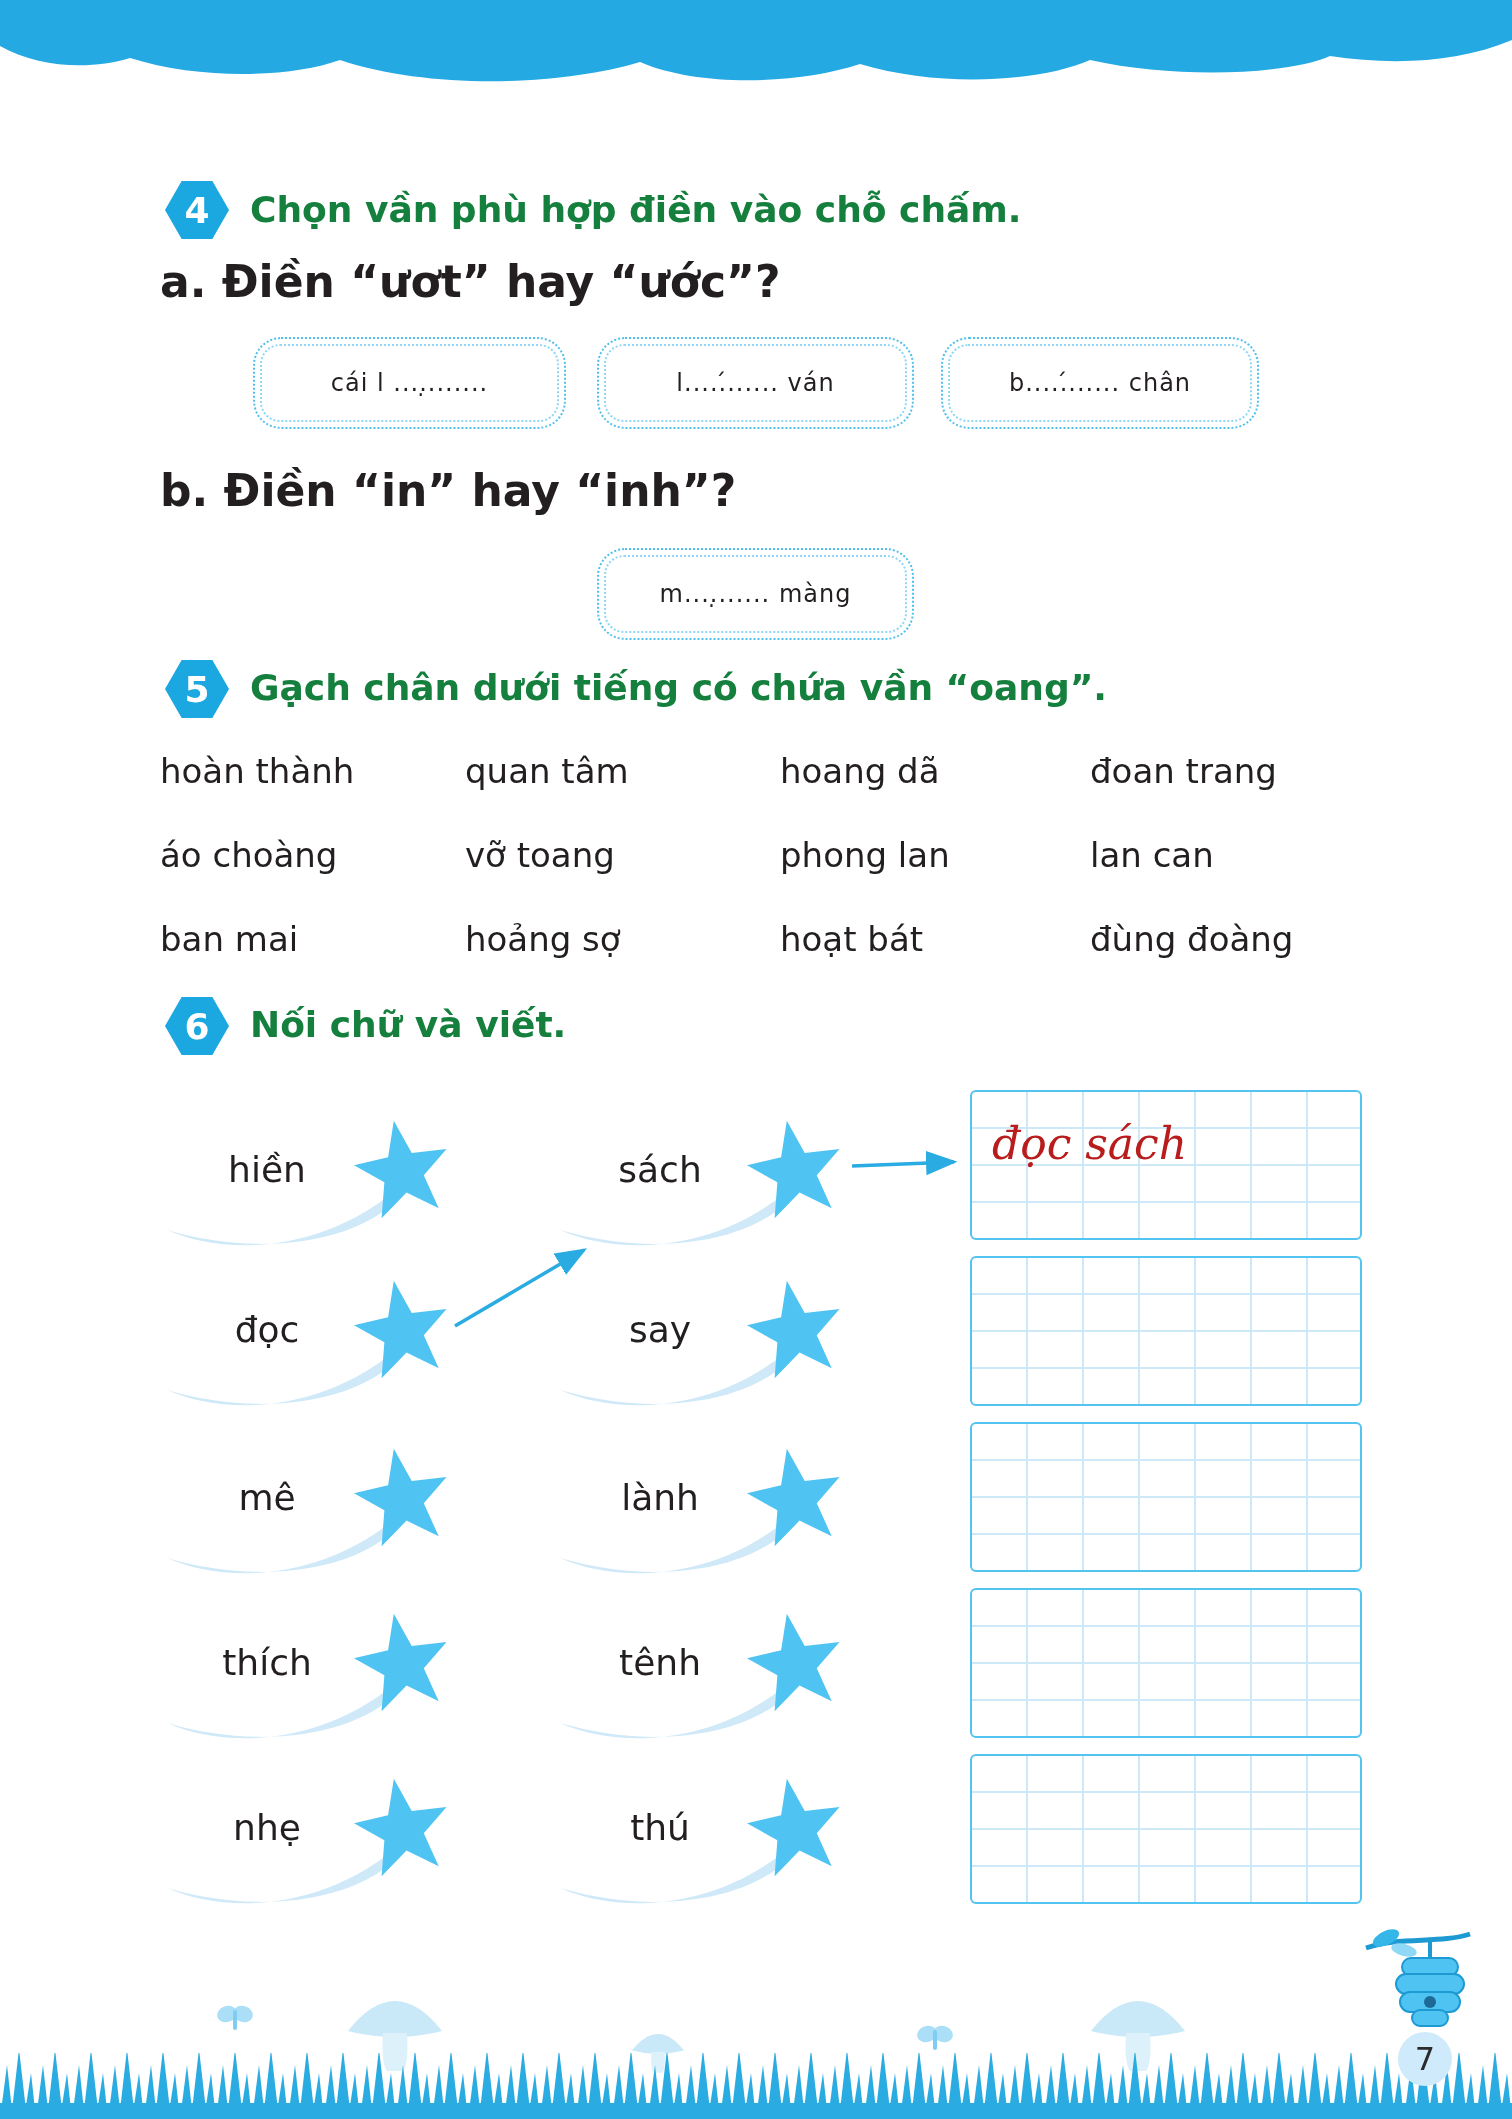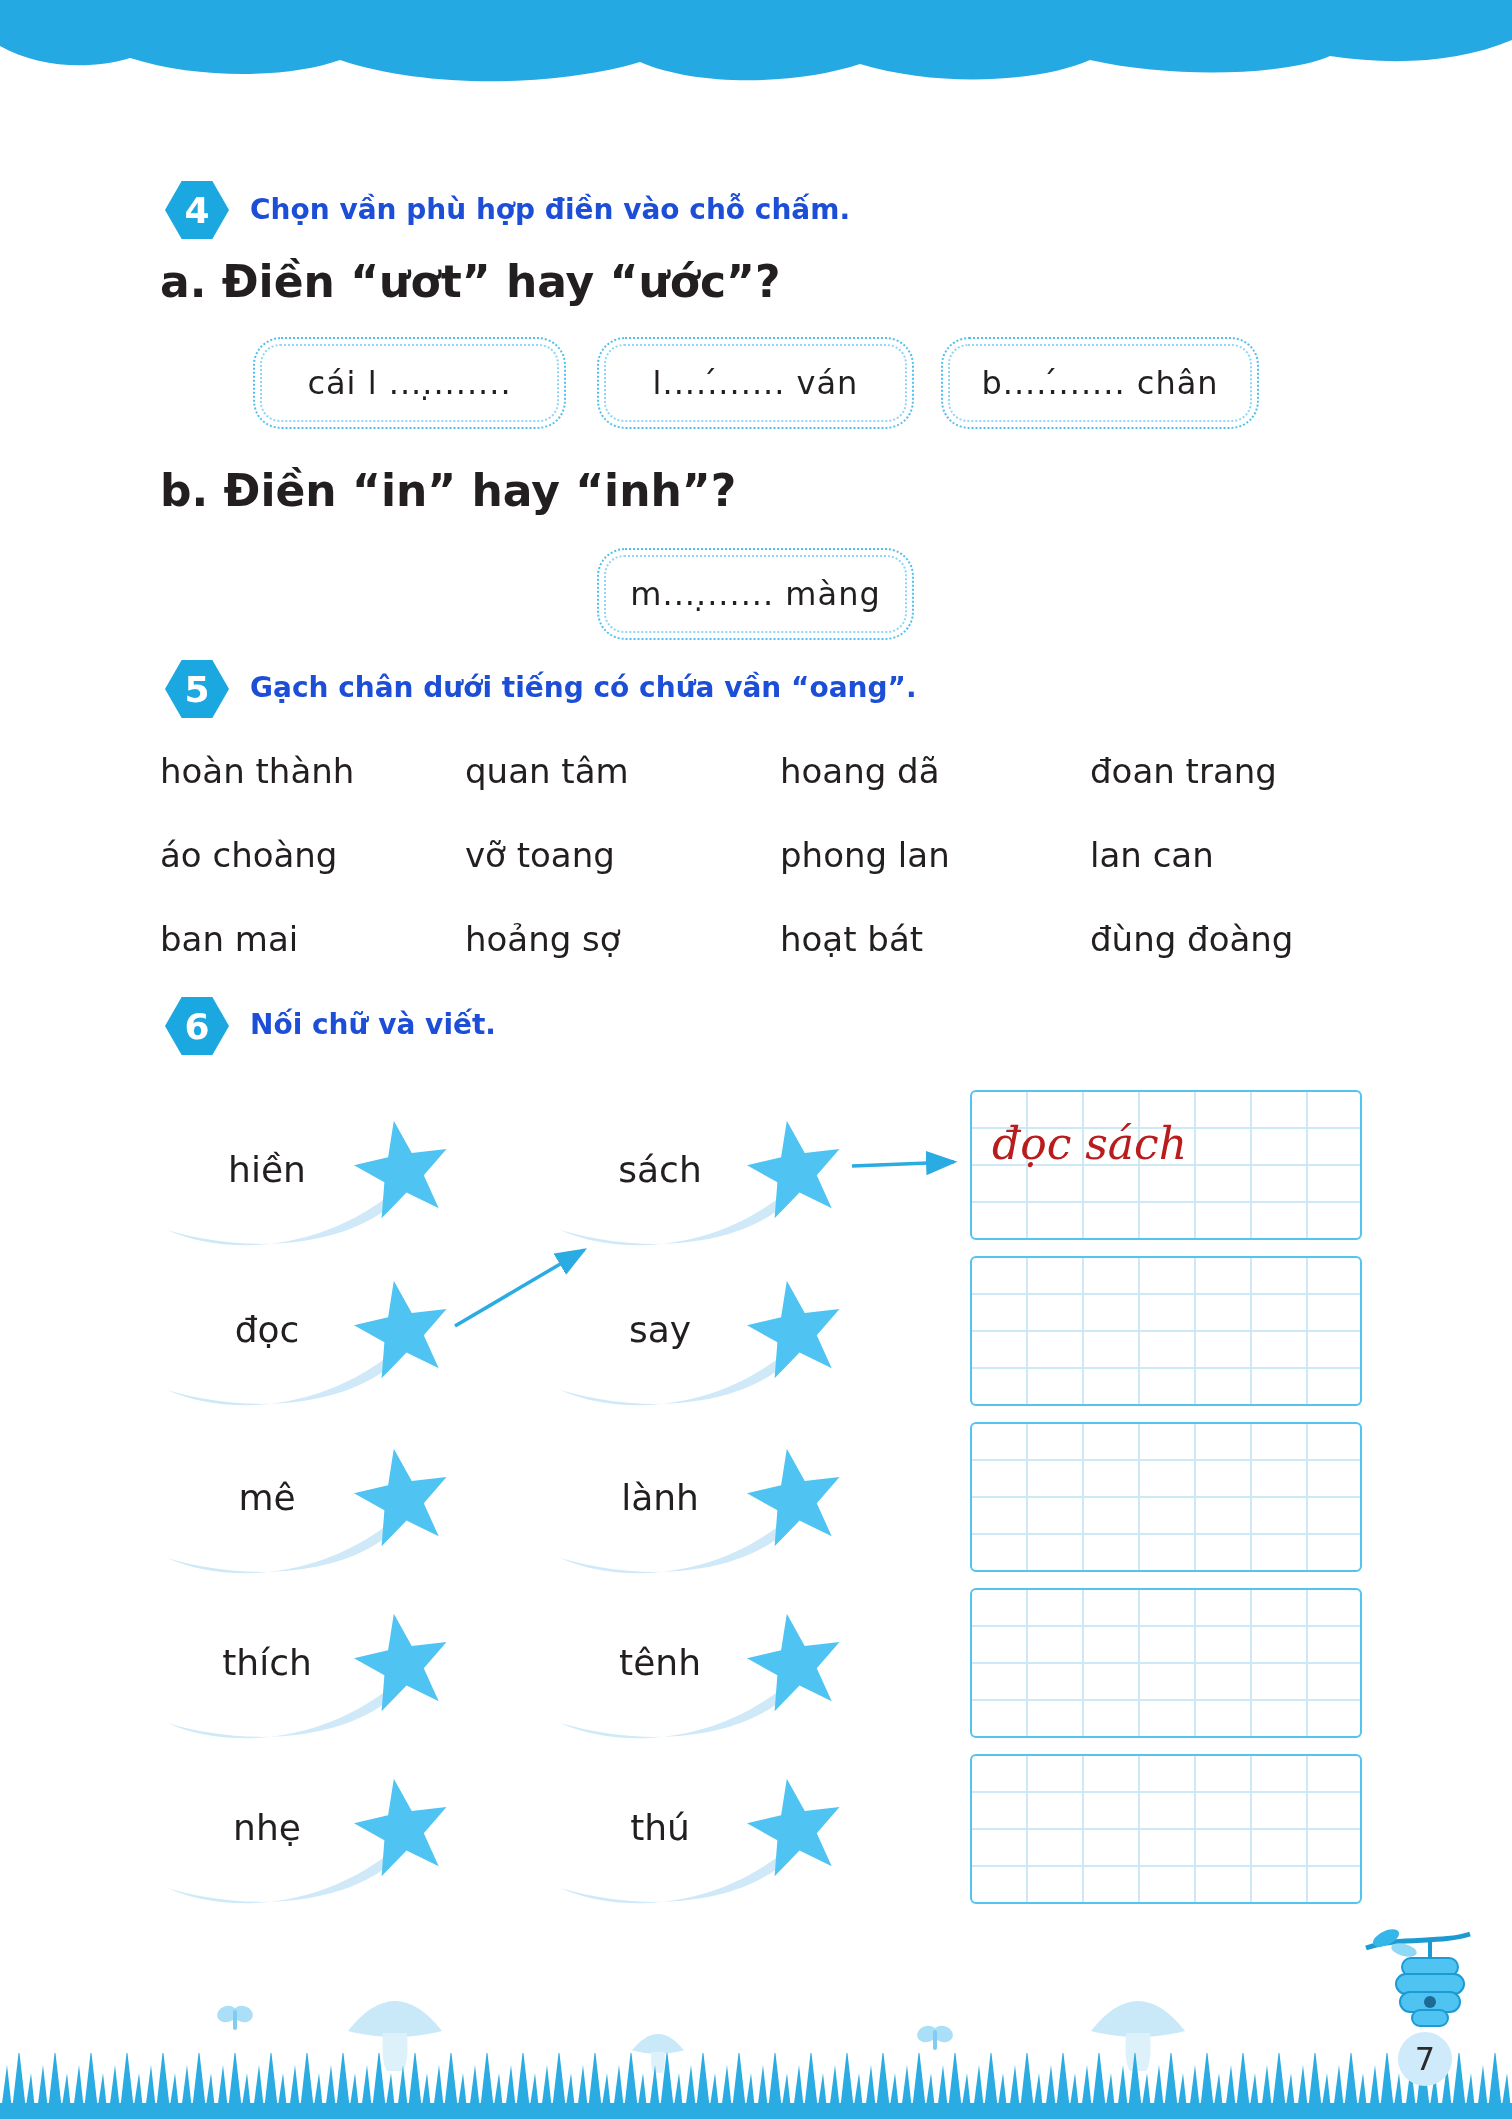--- a/index.html
+++ b/index.html
@@ -11,39 +11,39 @@
   .abs { position:absolute; }
 
   
   .badge {
     position:absolute; width:64px; height:58px;
     clip-path:polygon(26% 0,74% 0,100% 50%,74% 100%,26% 100%,0 50%);
     background:#1ba7e0; color:#ffffff; font-weight:bold; font-size:36px;
     display:flex; align-items:center; justify-content:center;
   }
   .sec-title {
-    position:absolute; font-size:28px; font-weight:bold; color:#1d4ed8;
+    position:absolute; font-size:36px; font-weight:bold; color:#15803d;
     line-height:48px; white-space:nowrap;
   }
   .sub-label {
     position:absolute; font-size:44px; font-weight:bold; color:#231f20;
     line-height:44px; white-space:nowrap;
   }
 
   
   .fill-box {
     position:absolute; height:92px; box-sizing:border-box;
     border:2px dotted #4fc0ee; border-radius:28px; padding:5px;
     background:#ffffff;
   }
   .fill-box-inner {
     height:100%; box-sizing:border-box;
     border:2px dotted #8fd7f5; border-radius:20px;
     display:flex; align-items:center; justify-content:center;
-    font-size:32px; letter-spacing:1px; white-space:nowrap;
+    font-size:24px; letter-spacing:1px; white-space:nowrap;
   }
 
   
   .word-row { position:absolute; left:160px; width:1260px; height:46px; }
   .word-cell { position:absolute; top:0; font-size:34px; line-height:46px; white-space:nowrap; }
   .wc0{left:0;} .wc1{left:305px;} .wc2{left:620px;} .wc3{left:930px;}
 
   
   .star-item { position:absolute; width:300px; height:150px; }
   .star-item svg { position:absolute; left:0; top:0; }

